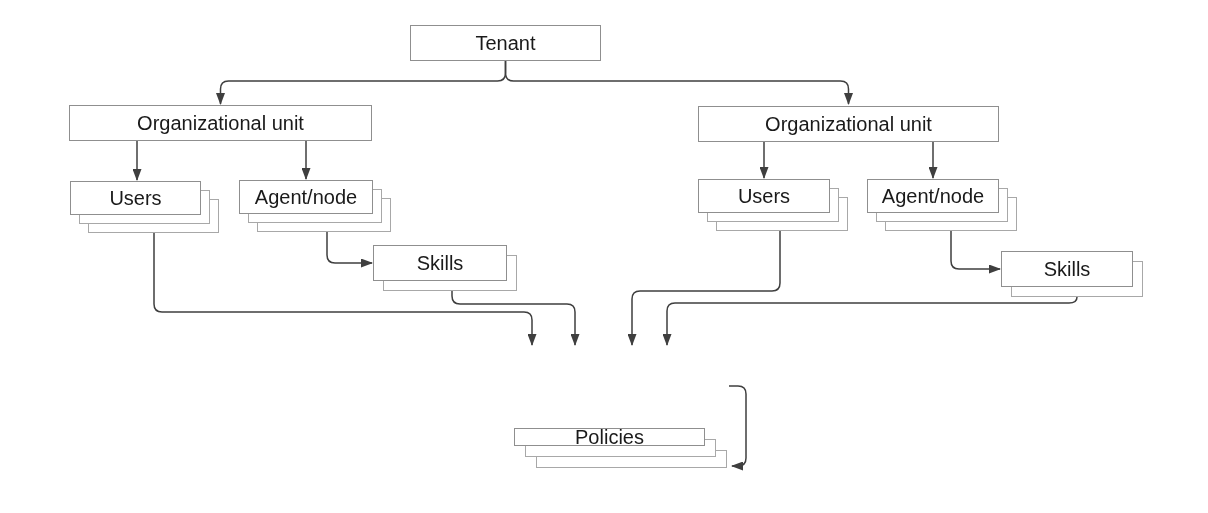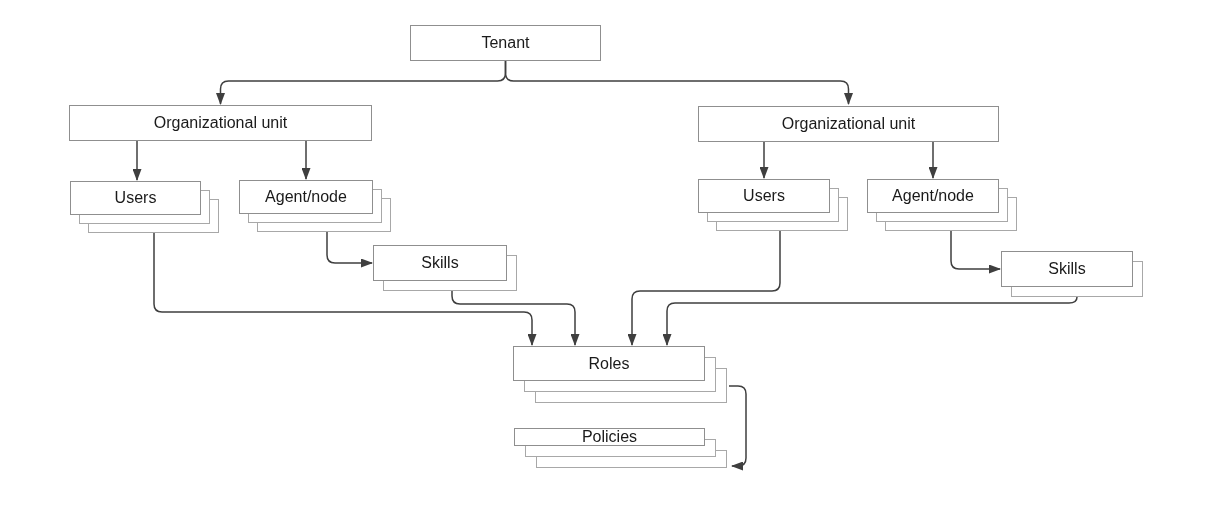--- a/index.html
+++ b/index.html
@@ -52,21 +52,21 @@
     left: 0;
     top: 0;
     width: 100%;
     height: 100%;
     box-sizing: border-box;
     background: var(--box-fill, #ffffff);
     border: 1.5px solid var(--box-border, #8f8f8f);
     display: flex;
     align-items: center;
     justify-content: center;
-    font-size: 16px;
+    font-size: 20px;
     color: var(--text, #1a1a1a);
     white-space: nowrap;
   }
 </style>
 </head>
 <body>
 
 <div class="diagram" style="--bg: #ffffff; --box-fill: #ffffff; --box-border: #8f8f8f; --shadow-border: #a8a8a8; --connector: #3f3f3f; --text: #1a1a1a;">
 
   <svg class="edges" viewBox="0 0 1208 513" xmlns="http://www.w3.org/2000/svg">
@@ -129,25 +129,20 @@
   <div class="node" style="left:373px; top:245px; width:134px; height:36px; --o:10px;">
     <div class="layer l1"></div>
     <div class="box">Skills</div>
   </div>
 
   <div class="node" style="left:1001px; top:251px; width:132px; height:36px; --o:10px;">
     <div class="layer l1"></div>
     <div class="box">Skills</div>
   </div>
 
-  <div class="node" style="left:513px; top:346px; width:192px; height:35px; --o:11px;">
-    <div class="layer l2"></div>
-    <div class="layer l1"></div>
-    <div class="box">Roles</div>
-  </div>
 
   <div class="node" style="left:514px; top:428px; width:191px; height:18px; --o:11px;">
     <div class="layer l2"></div>
     <div class="layer l1"></div>
     <div class="box">Policies</div>
   </div>
 
 </div>
 
 </body></html>

